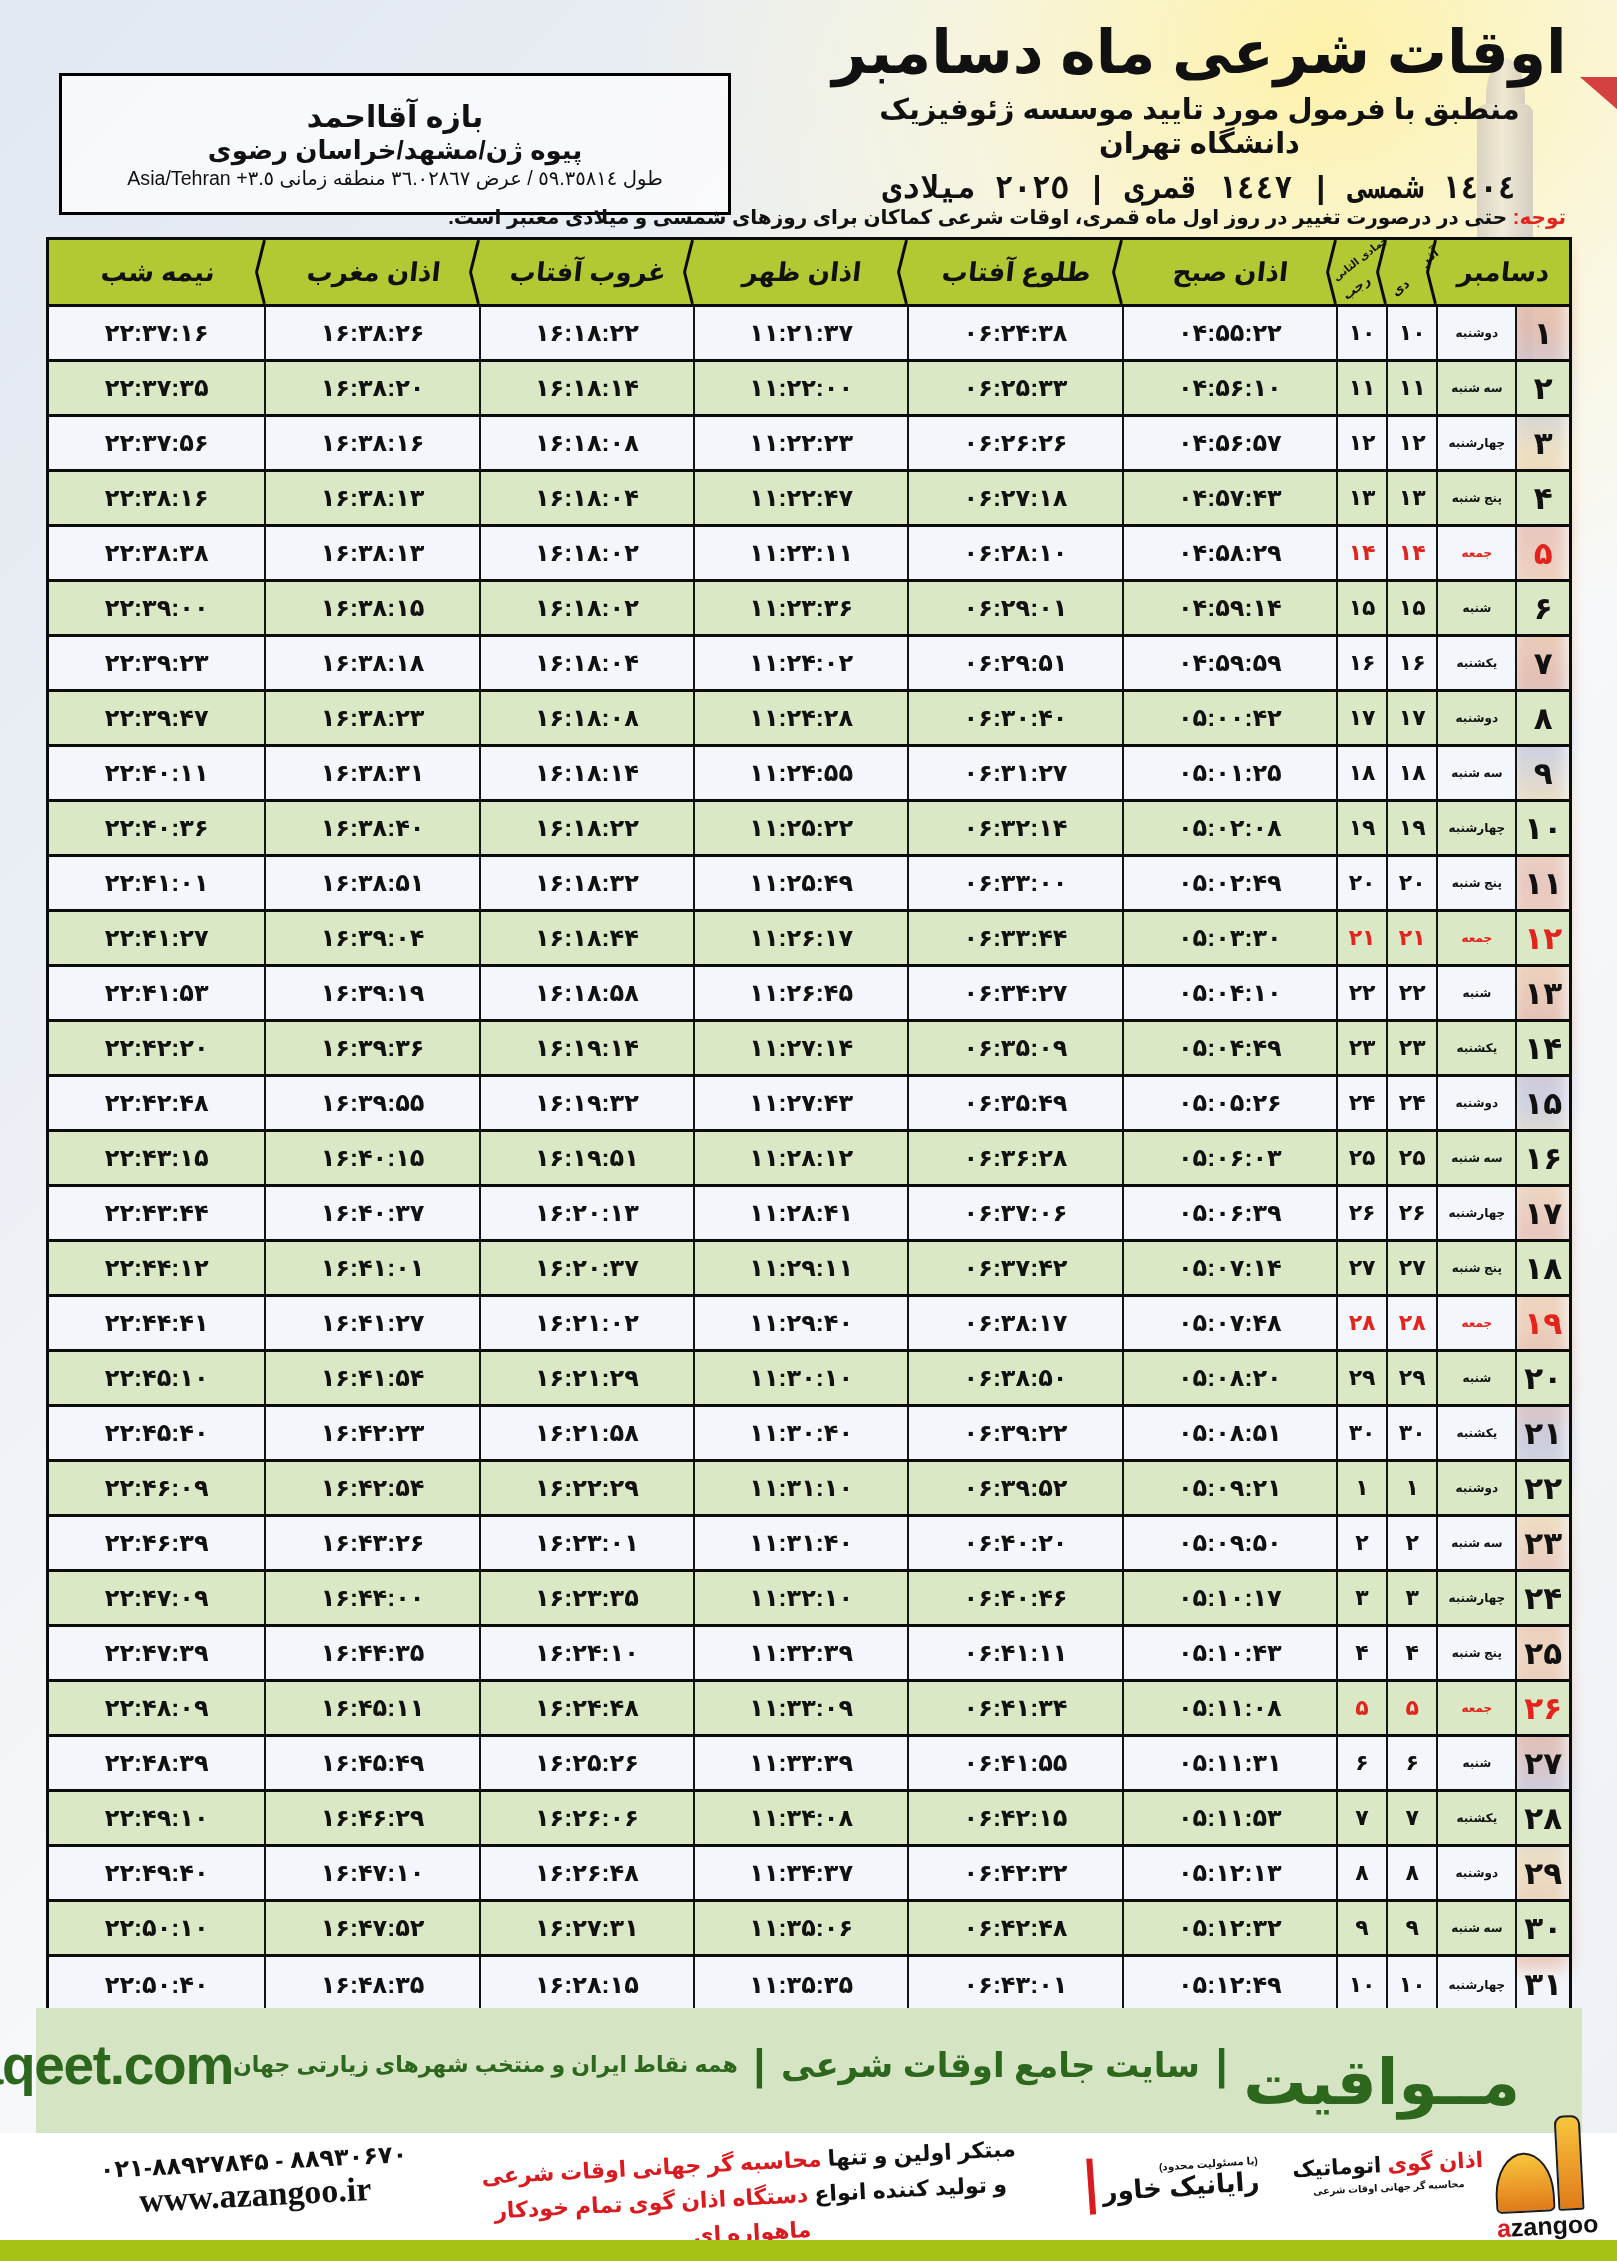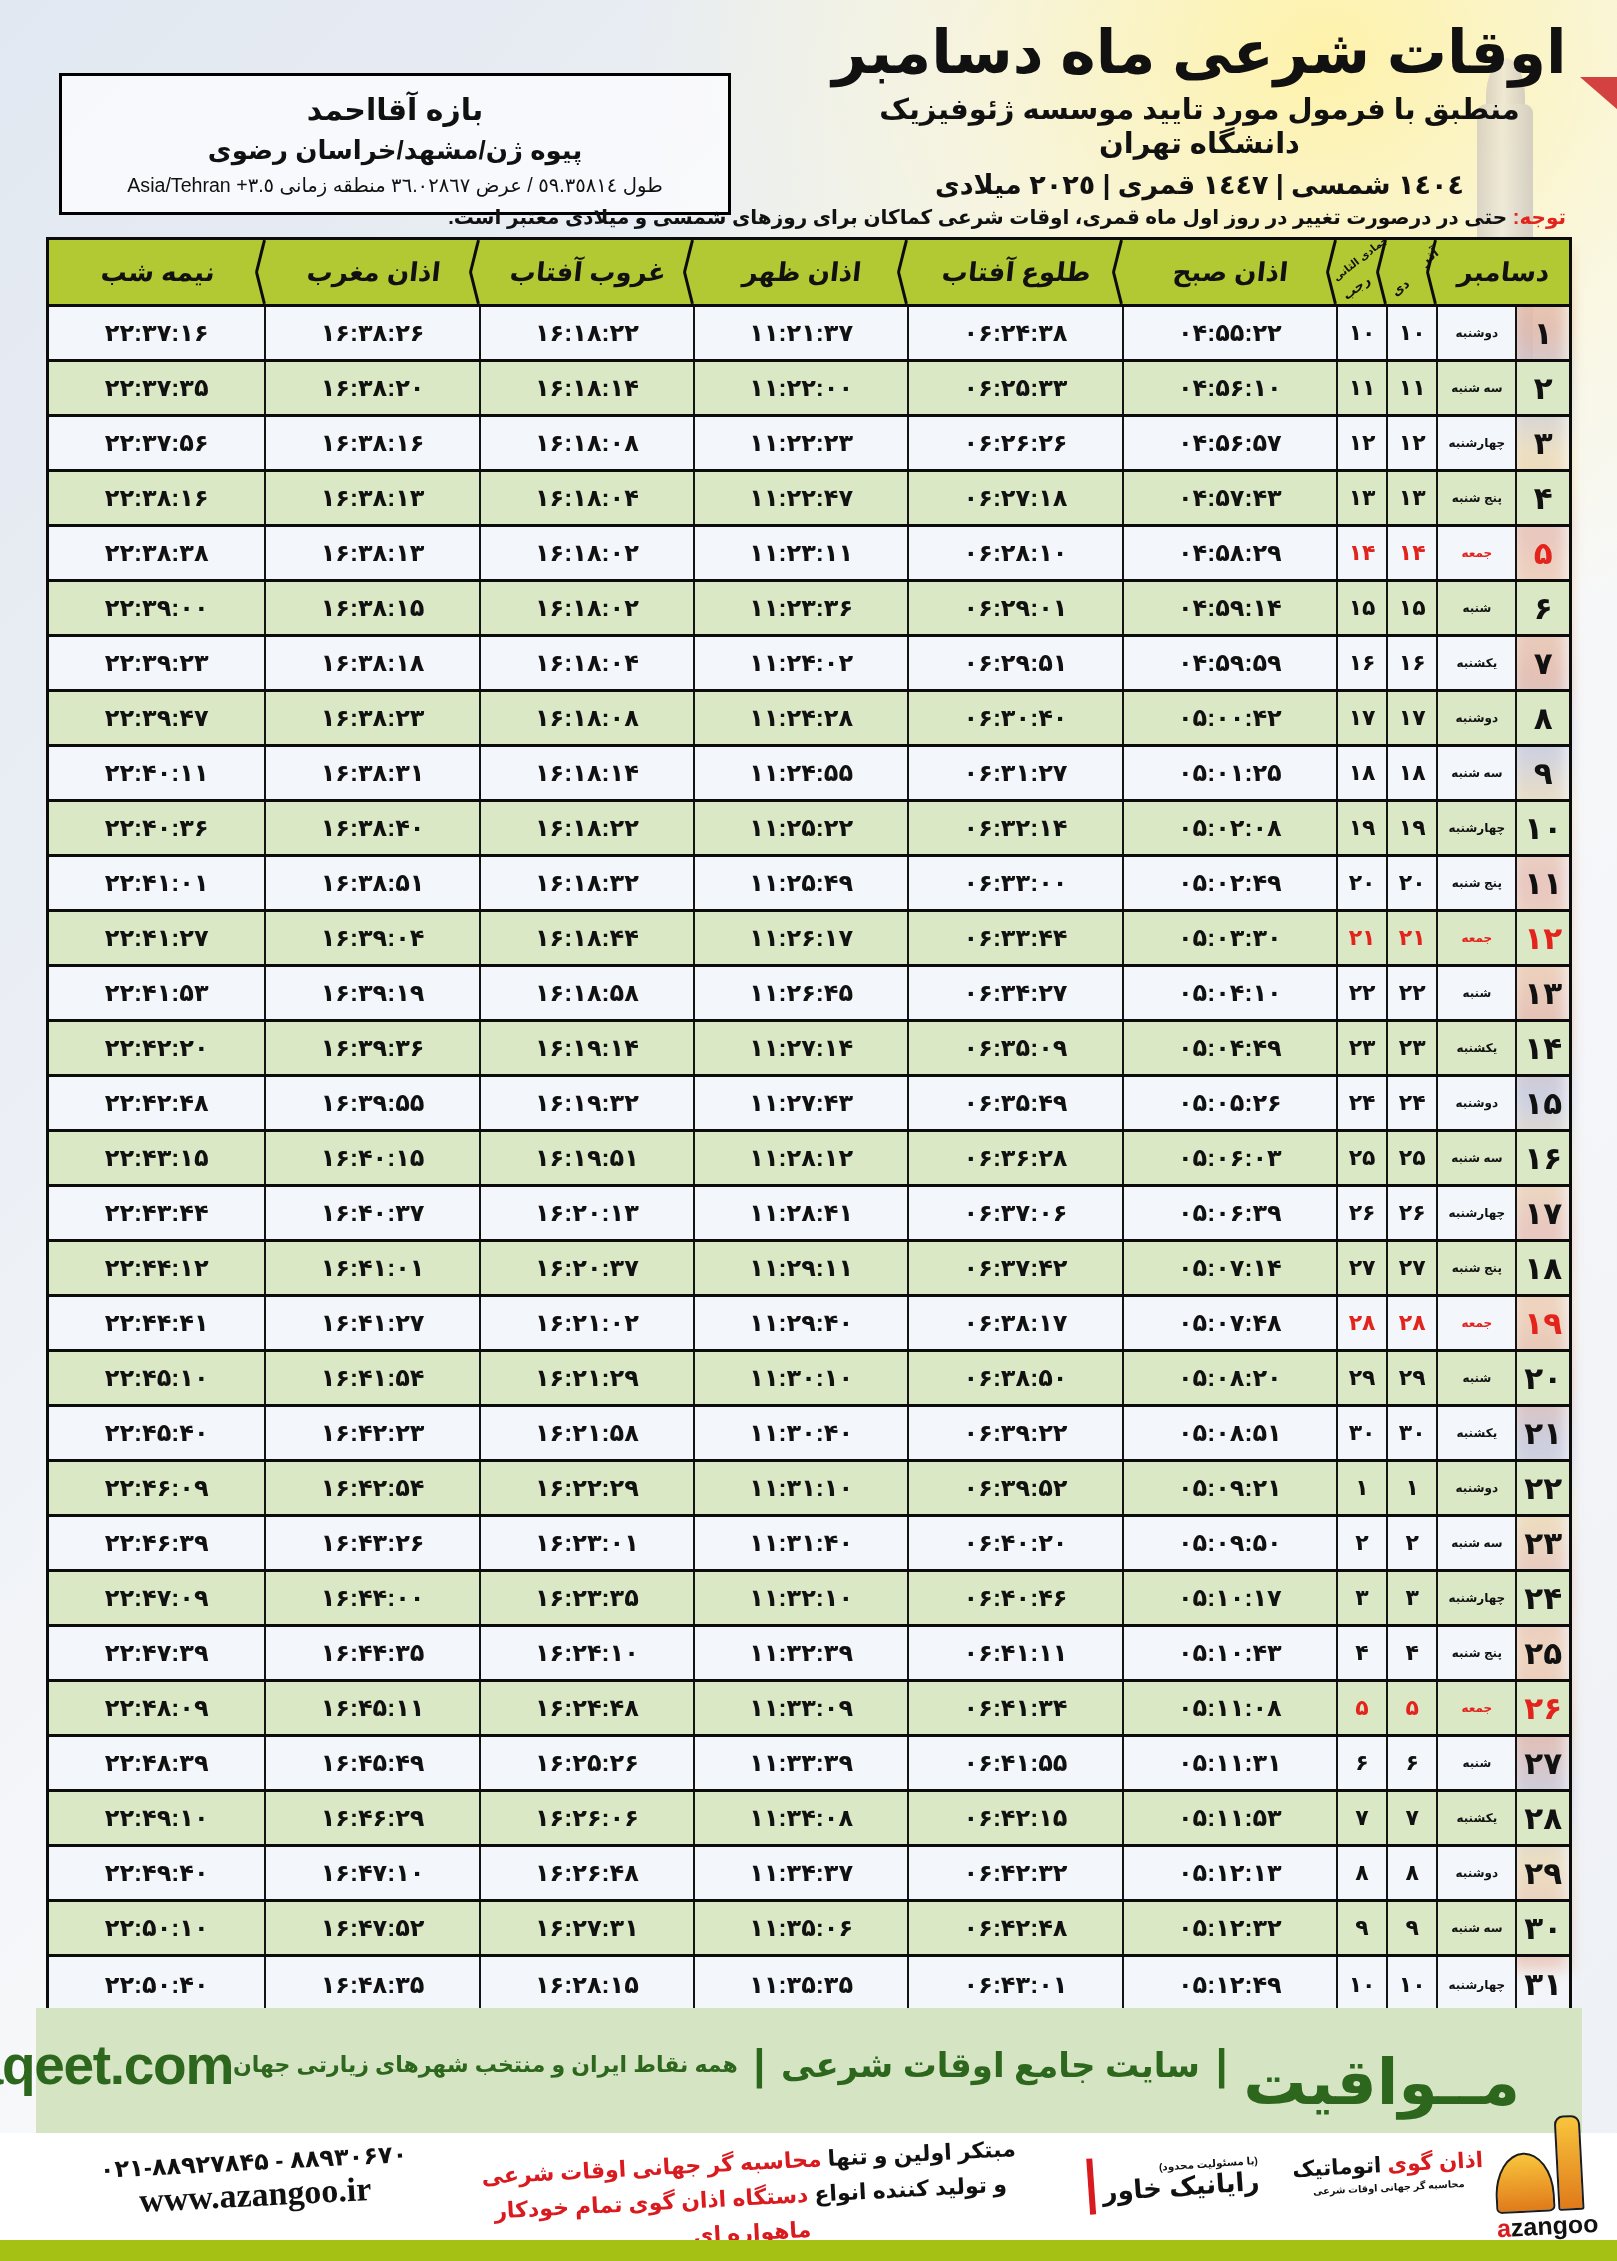--- a/index.html
+++ b/index.html
@@ -27,30 +27,30 @@
   .bg-flag { position:absolute; top:77px; right:0; width:0; height:0; opacity:.85;
     border-top:33px solid #cc2127; border-left:38px solid transparent; }
   .photo-strip { position:absolute; top:248px; right:51px; width:56px; height:1722px; z-index:0;
     background: repeating-linear-gradient(180deg,
       #e6a468 0px, #c96f4e 78px, #8d96c0 144px, #e3bd6d 209px, #d4806a 281px, #e6a468 352px);
     filter: blur(7.8px); opacity:.75; }
 
   
   .loc-box { position:absolute; top:73px; left:59px; width:672px; height:142px; z-index:2;
     border:3.3px solid #000; background:rgba(252,253,255,.78);
-    display:flex; flex-direction:column; justify-content:center; align-items:center; gap:8px; text-align:center; }
+    display:flex; flex-direction:column; justify-content:center; align-items:center; gap:1px; text-align:center; }
   .loc-name   { font-size:30px; font-weight:bold; }
   .loc-region { font-size:26px; font-weight:bold; }
   .loc-coords { font-size:19.6px; font-weight:normal; }
 
   
   .titles { position:absolute; top:19.6px; left:827px; right:46px; z-index:2; text-align:center; }
   .title    { font-size:60px; font-weight:bold; line-height:1.1; }
   .subtitle { font-size:29px; font-weight:bold; margin-top:6.5px; }
-  .years    { font-size:27px; font-weight:bold; margin-top:9px; }
+  .years    { font-size:31px; font-weight:bold; margin-top:9px;font-family:Liberation Mono, monospace; }
 
   
   .note { position:absolute; top:205px; left:49px; right:52px; z-index:2;
     font-size:20px; font-weight:bold; text-align:right; white-space:nowrap; }
   .note .red { color:#e3241d; }
 
   
   .sched { position:absolute; top:237px; left:46px; right:46px; z-index:1;
     border:3.9px solid #0c0c0c; }
   .thead { display:flex; height:67px; background:#b2c933; border-bottom:3.9px solid #0c0c0c; }

